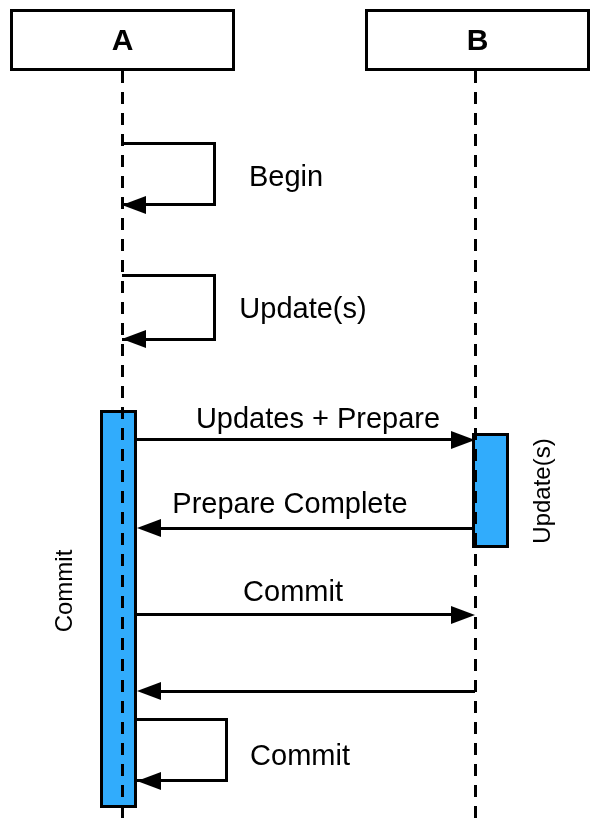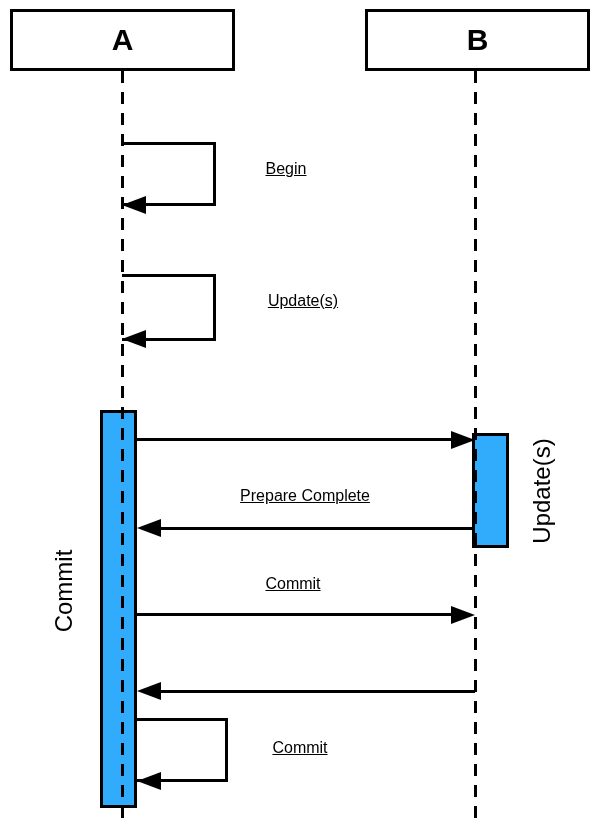--- a/index.html
+++ b/index.html
@@ -44,26 +44,26 @@
   .self-loop { position:absolute; border:3px solid #000; border-left:none;
     background:transparent; z-index:5; }
   #loop-begin  { left:122px; top:142px; width:94px; height:64px; }
   #loop-begin-arrow { left:122px; top:196px; }
   #loop-update { left:122px; top:274px; width:94px; height:67px; }
   #loop-update-arrow { left:122px; top:330px; }
   #loop-commit { left:137px; top:718px; width:91px; height:64px; }
   #loop-commit-arrow { left:137px; top:772px; }
 
   
-  .label { position:absolute; font-size:16px; white-space:nowrap;
-    transform:translateX(-50%); z-index:7;text-decoration:underline; }
+  .label { position:absolute; font-size:29px; white-space:nowrap;
+    transform:translateX(-50%); z-index:7; }
   #label-begin            { left:286px; top:160px; }
   #label-update-self      { left:303px; top:292px; }
   #label-updates-prepare  { left:318px; top:402px; }
-  #label-prepare-complete { left:305px; top:487px; }
+  #label-prepare-complete { left:290px; top:487px; }
   #label-commit-msg       { left:293px; top:575px; }
   #label-commit-complete  { left:312px; top:644px; }
   #label-commit-self      { left:300px; top:739px; }
 
   .vlabel { position:absolute; font-size:24px; white-space:nowrap;
     transform:translate(-50%,-50%) rotate(-90deg); z-index:7; }
   #vlabel-commit-a  { left:64px;  top:591px; }
   #vlabel-update-b  { left:542px; top:491px; }
 </style>
 </head>
@@ -87,20 +87,21 @@
   <div class="self-loop" id="loop-begin"></div>
   <div class="arrow-left" id="loop-begin-arrow"></div>
   <div class="label" id="label-begin">Begin</div>
 
   <div class="self-loop" id="loop-update"></div>
   <div class="arrow-left" id="loop-update-arrow"></div>
   <div class="label" id="label-update-self">Update(s)</div>
 
   <div class="msg-line" id="m1-line"></div>
   <div class="arrow-right" id="m1-arrow"></div>
+  <div class="label" id="label-updates-prepare">Updates + Prepare</div>
 
   <div class="arrow-left" id="m2-arrow"></div>
   <div class="msg-line" id="m2-line"></div>
   <div class="label" id="label-prepare-complete">Prepare Complete</div>
 
   <div class="msg-line" id="m3-line"></div>
   <div class="arrow-right" id="m3-arrow"></div>
   <div class="label" id="label-commit-msg">Commit</div>
 
   <div class="arrow-left" id="m4-arrow"></div>

